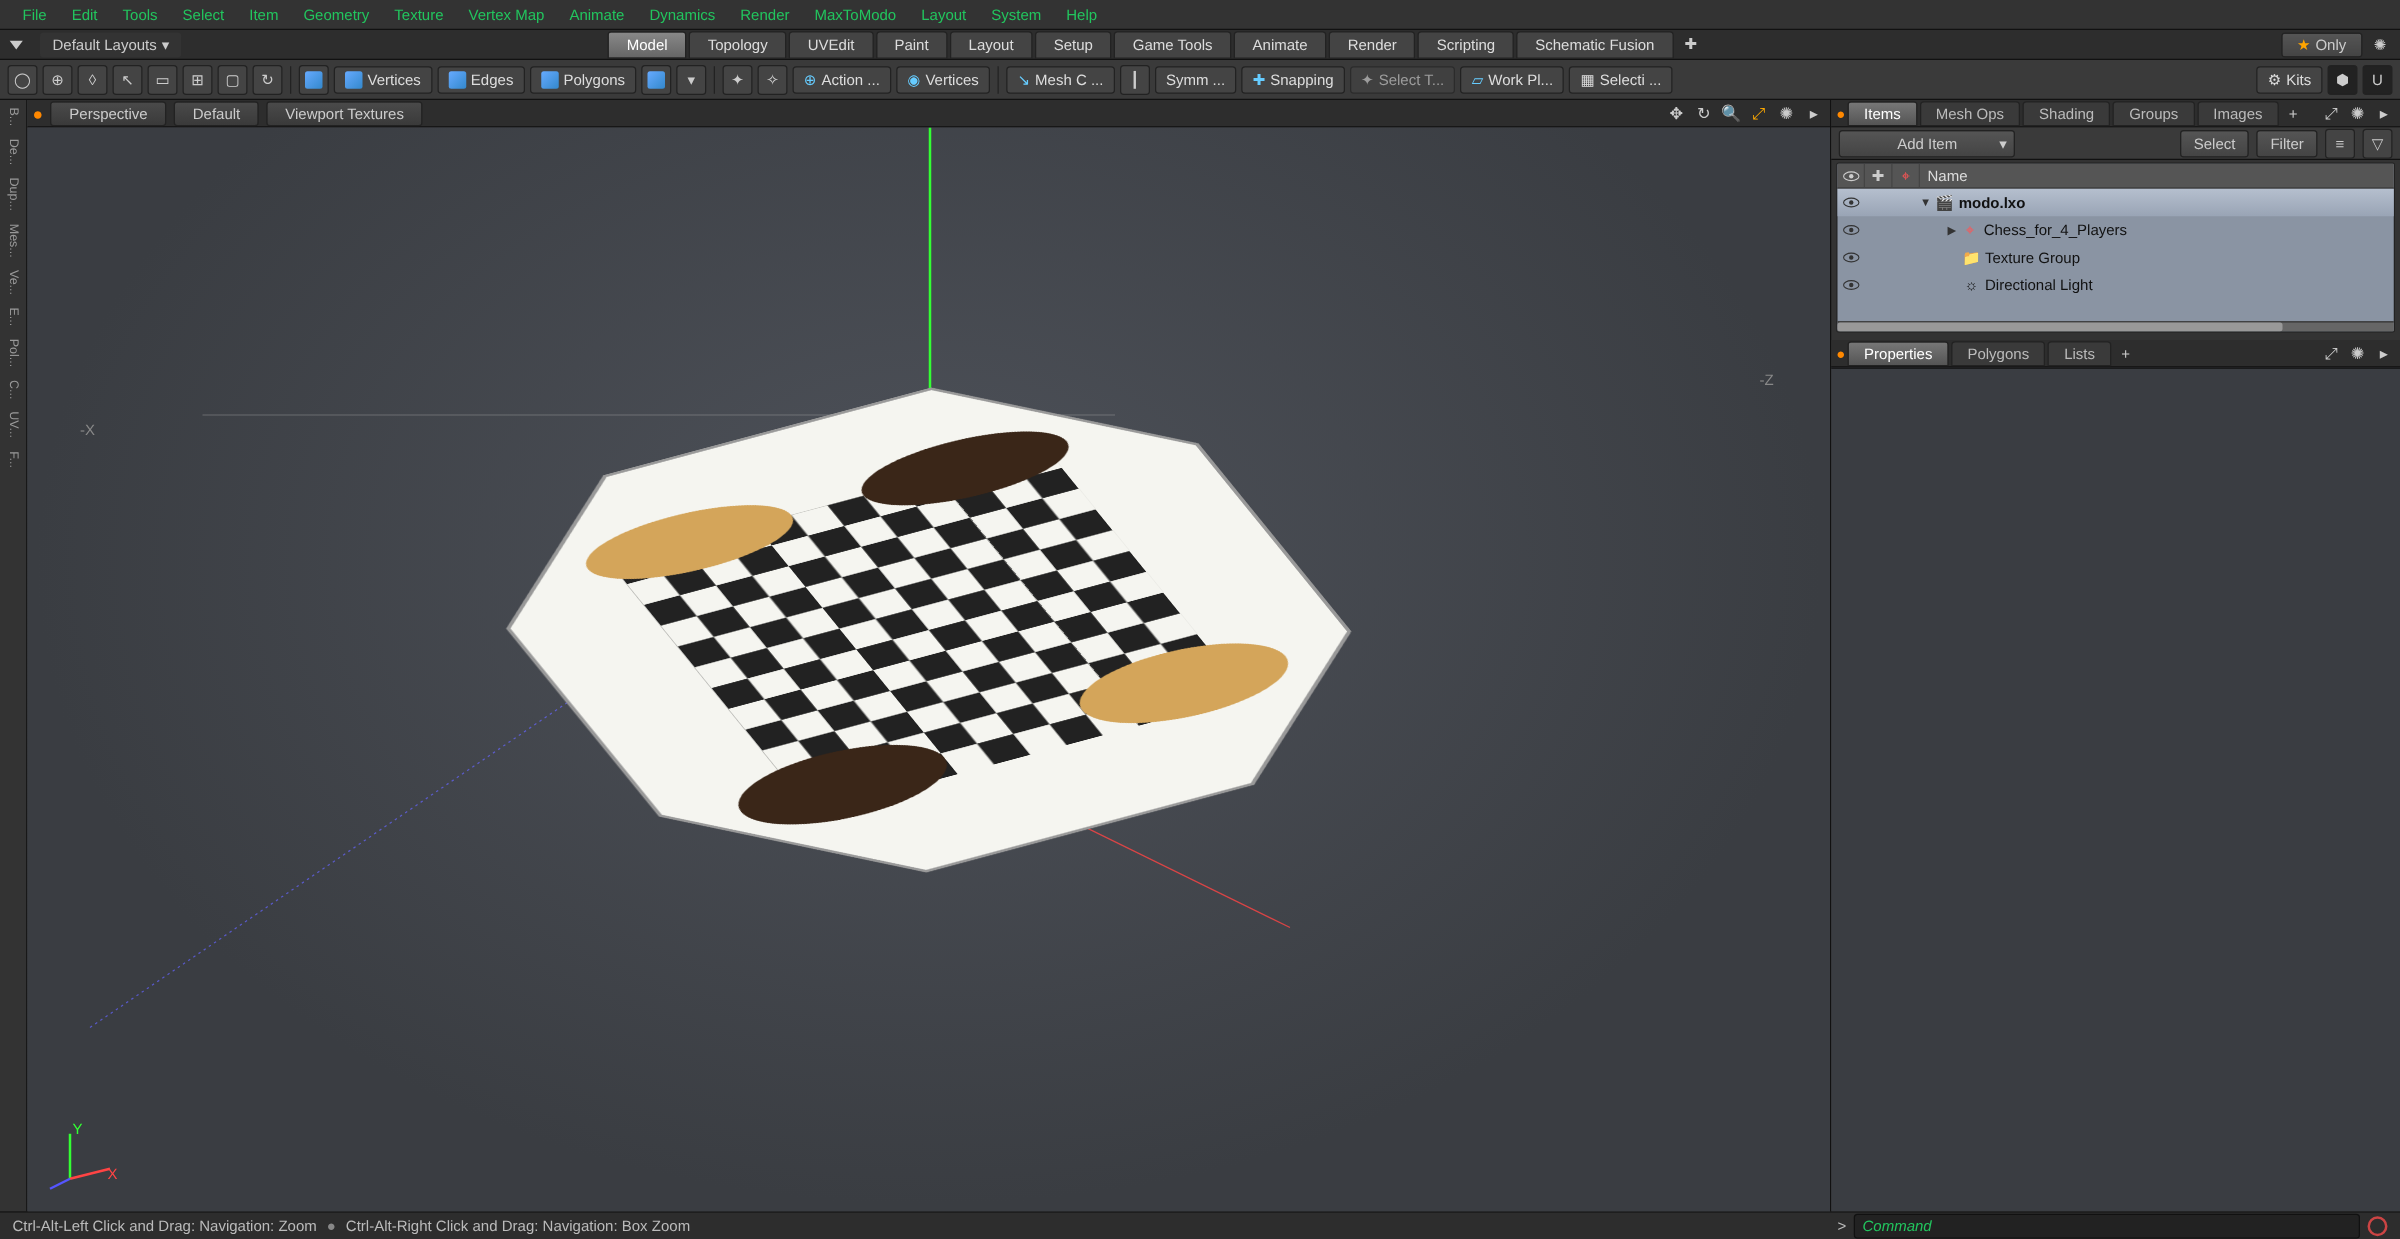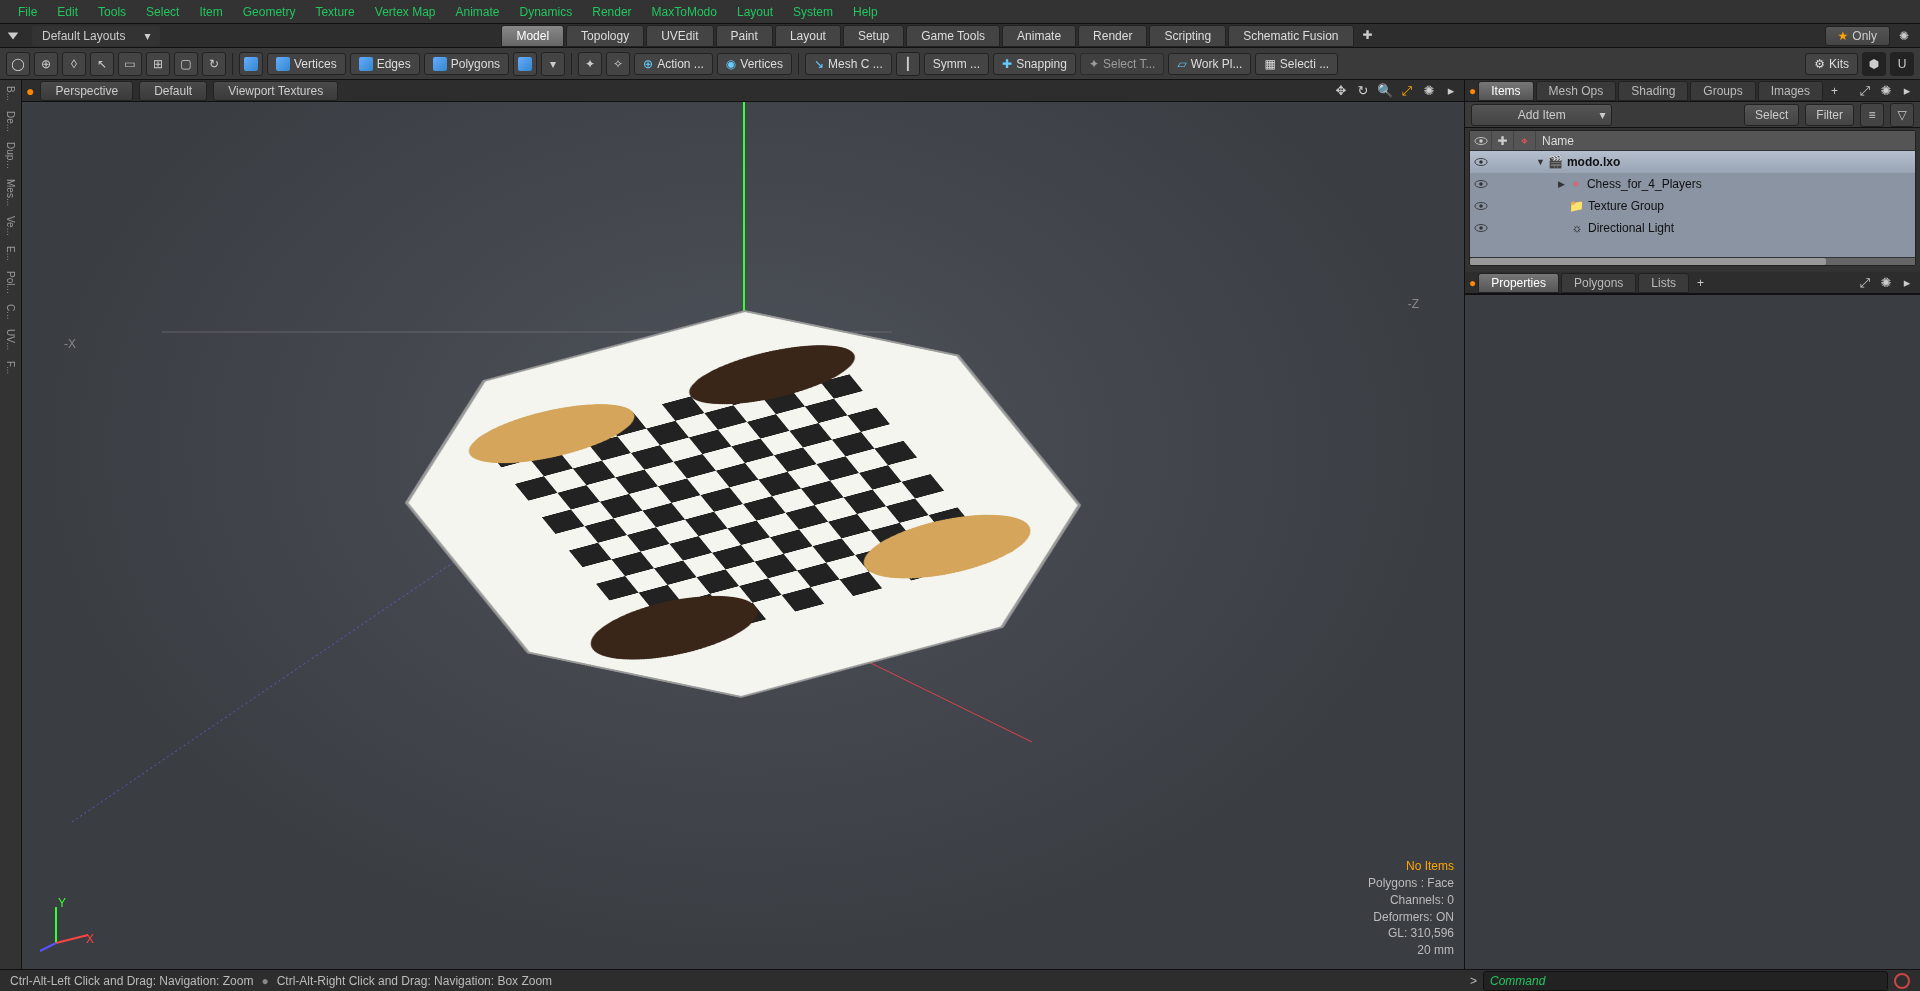--- a/index.html
+++ b/index.html
@@ -1,21 +1,21 @@
 <!DOCTYPE html>
 <html><head>
 <meta charset="utf-8">
 <style>
 * { margin: 0; padding: 0; box-sizing: border-box; font-family: Arial, sans-serif; font-size: 12px; }
 body { background: #2a2a2a; color: #ccc; overflow: hidden; width: 1920px; height: 991px; position: relative; }
 .menubar { height: 24px; background: #333; display: flex; align-items: center; padding: 0 8px; border-bottom: 1px solid #111; }
 .menubar-item { padding: 4px 10px; cursor: pointer; color: #22c55e; }
 .layoutbar { height: 24px; background: #2d2d2d; display: flex; align-items: center; border-bottom: 1px solid #111; }
 .layout-home { width: 26px; display:flex; align-items:center; justify-content:center; }
-.layout-dropdown { padding: 3px 10px; background: #333; border-radius: 3px; margin-left: 6px; cursor: pointer; display:flex; align-items:center; gap:19px;}
+.layout-dropdown { padding: 3px 10px; background: #333; border-radius: 3px; margin-left: 6px; cursor: pointer; display:flex; align-items:center; gap:4px;}
 .tabbar { display: flex; margin-left: 340px; }
 .tab { padding: 3px 14px; background: #444; border: 1px solid #222; border-radius: 3px 3px 0 0; margin: 0 1px; cursor: pointer; color:#ddd; }
 .tab.active { background: linear-gradient(#888,#666); color:#fff; }
 .tab-plus { padding: 3px 8px; cursor:pointer; }
 .right-layout-controls { margin-left: auto; display:flex; align-items:center; gap:6px; padding-right:8px; }
 .only-btn { background: linear-gradient(#555,#444); padding: 2px 12px; border-radius: 3px; display:flex; gap:4px; align-items:center; border:1px solid #222; }
 .star { color:#ffa500; }
 .gear-sm { width:16px; height:16px; display:flex; align-items:center; justify-content:center; }
 
 .toolbar { height: 32px; background: #3a3a3a; display: flex; align-items: center; padding: 0 6px; border-bottom: 1px solid #111; gap:4px; }
@@ -278,28 +278,20 @@
       <div class="axis-widget">
         <svg viewBox="0 0 60 60">
           <line x1="20" y1="48" x2="20" y2="12" stroke="#3f3" stroke-width="2"></line>
           <line x1="20" y1="48" x2="52" y2="40" stroke="#f44" stroke-width="2"></line>
           <line x1="20" y1="48" x2="4" y2="56" stroke="#55f" stroke-width="2"></line>
           <text x="22" y="12" fill="#3f3" font-size="10">Y</text>
           <text x="50" y="48" fill="#f44" font-size="10">X</text>
         </svg>
       </div>
 
-      <div class="stats">
-        <div>No Items</div>
-        <div class="gray">Polygons : Face</div>
-        <div class="gray">Channels: 0</div>
-        <div class="gray">Deformers: ON</div>
-        <div class="gray">GL: 310,596</div>
-        <div class="gray">20 mm</div>
-      </div>
     </div>
   </div>
 
   <div class="right-panel">
 
     <div class="panel-tabs">
       <span style="color:#f80;cursor:pointer">●</span>
       <div class="ptab active">Items</div>
       <div class="ptab">Mesh Ops</div>
       <div class="ptab">Shading</div>

